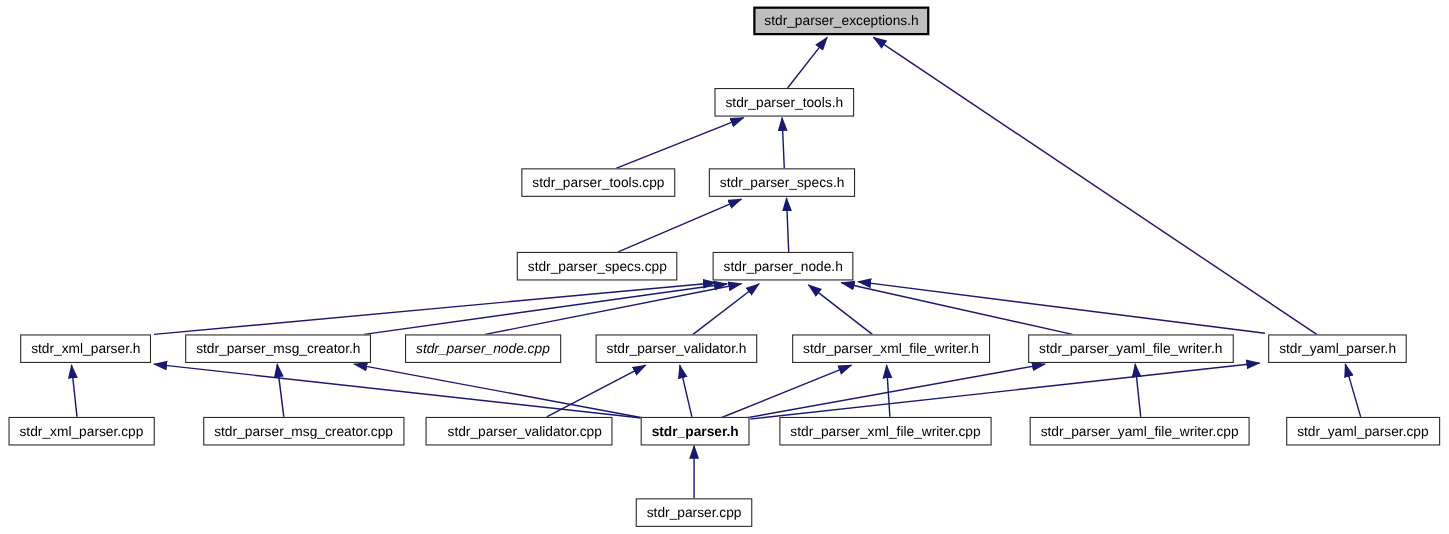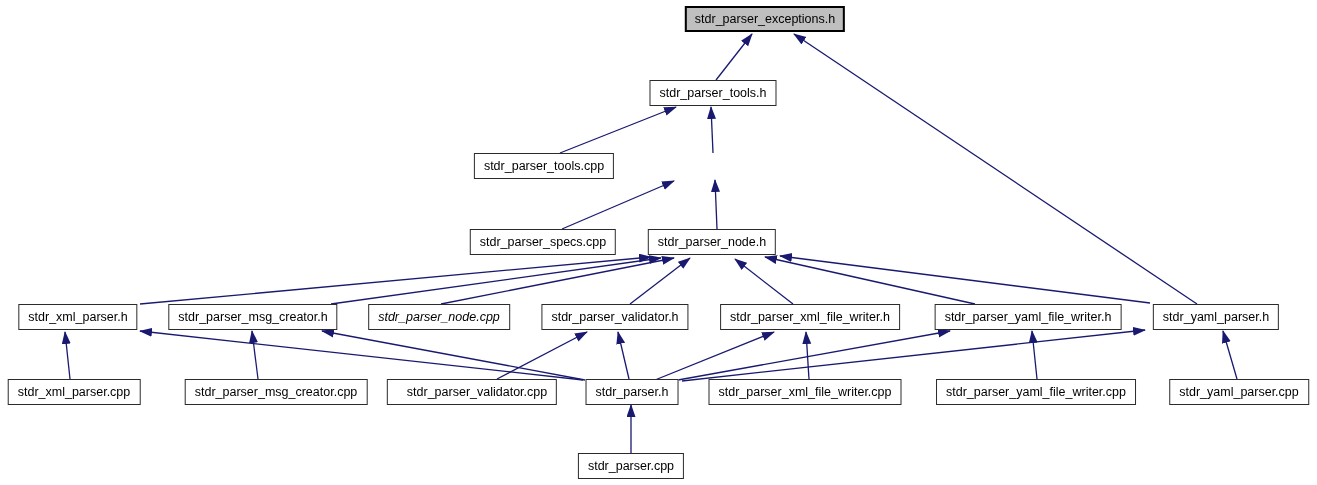--- a/index.html
+++ b/index.html
@@ -77,31 +77,32 @@
         <line x1="1037" y1="379" x2="1032" y2="331" stroke="#191970" stroke-width="1.3" marker-end="url(#arrow)"></line>
         <line x1="682" y1="381" x2="1145" y2="330" stroke="#191970" stroke-width="1.3" marker-end="url(#arrow)"></line>
         <line x1="1237" y1="379" x2="1223" y2="331" stroke="#191970" stroke-width="1.3" marker-end="url(#arrow)"></line>
         <line x1="631" y1="453" x2="631" y2="405" stroke="#191970" stroke-width="1.3" marker-end="url(#arrow)"></line>
       </g>
   </svg>
   <div class="node-layer">
       <div class="node highlight" style="left: 765px; top: 6px;">stdr_parser_exceptions.h</div>
       <div class="node" style="left: 713px; top: 80px;">stdr_parser_tools.h</div>
       <div class="node" style="left: 544px; top: 153px;">stdr_parser_tools.cpp</div>
+      <div class="node" style="left: 711px; top: 153px;">stdr_parser_specs.h</div>
       <div class="node" style="left: 543px; top: 229px;">stdr_parser_specs.cpp</div>
       <div class="node" style="left: 712px; top: 229px;">stdr_parser_node.h</div>
       <div class="node" style="left: 78px; top: 304px;">stdr_xml_parser.h</div>
       <div class="node" style="left: 253px; top: 304px;">stdr_parser_msg_creator.h</div>
       <div class="node" style="left: 439px; top: 304px; font-style: italic;">stdr_parser_node.cpp</div>
       <div class="node" style="left: 615px; top: 304px;">stdr_parser_validator.h</div>
       <div class="node" style="left: 810px; top: 304px;">stdr_parser_xml_file_writer.h</div>
       <div class="node" style="left: 1028px; top: 304px; text-align: right;">stdr_parser_yaml_file_writer.h</div>
       <div class="node" style="left: 1216px; top: 304px;">stdr_yaml_parser.h</div>
       <div class="node" style="left: 74px; top: 379px;">stdr_xml_parser.cpp</div>
       <div class="node" style="left: 276px; top: 379px;">stdr_parser_msg_creator.cpp</div>
       <div class="node" style="left: 472px; top: 379px; padding-left: 19px;">stdr_parser_validator.cpp</div>
-      <div class="node" style="left: 632px; top: 379px;">stdr_parser.h</div>
+      <div class="node" style="left: 632px; top: 379px; font-weight: bold;">stdr_parser.h</div>
       <div class="node" style="left: 805px; top: 379px;">stdr_parser_xml_file_writer.cpp</div>
       <div class="node" style="left: 1036px; top: 379px;">stdr_parser_yaml_file_writer.cpp</div>
       <div class="node" style="left: 1239px; top: 379px;">stdr_yaml_parser.cpp</div>
       <div class="node" style="left: 631px; top: 453px;">stdr_parser.cpp</div>
     </div>
 </div>
 
 </body></html>

